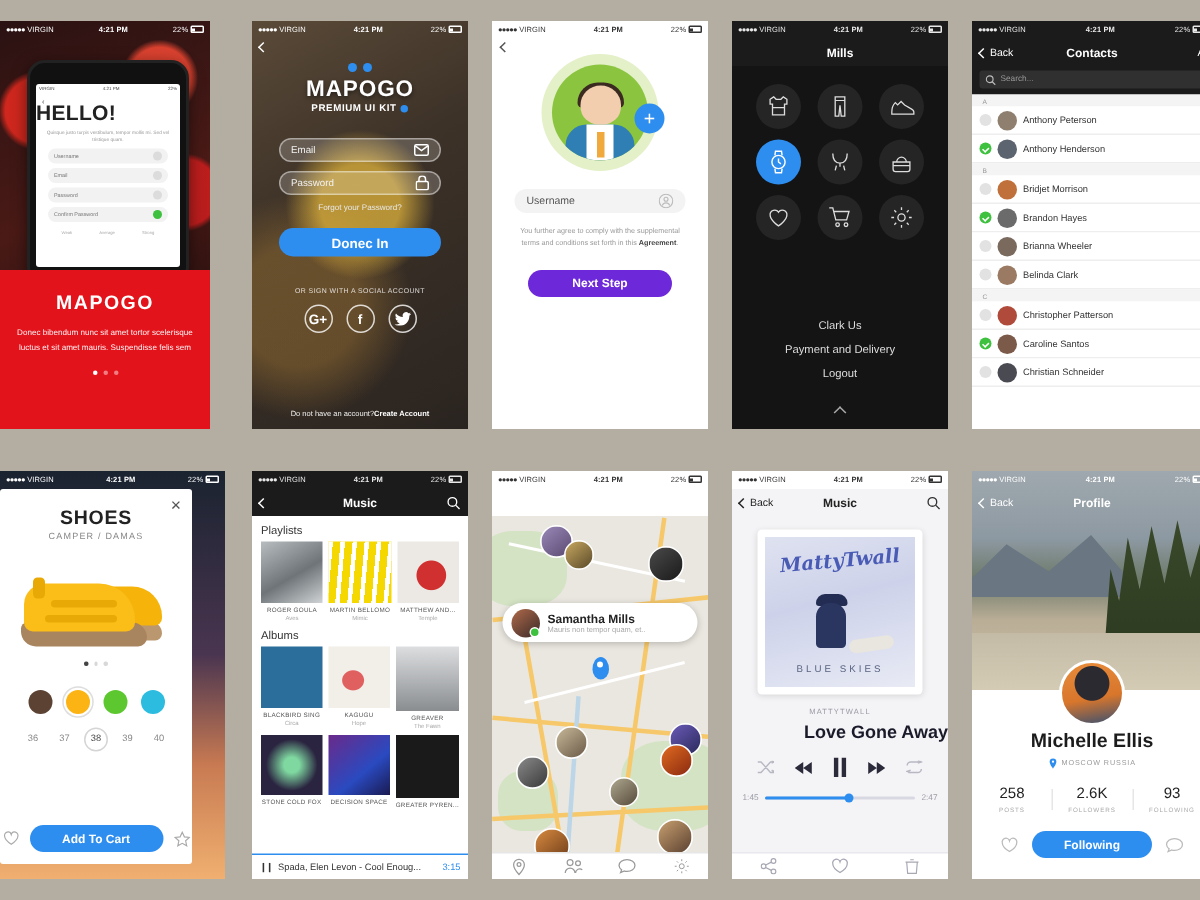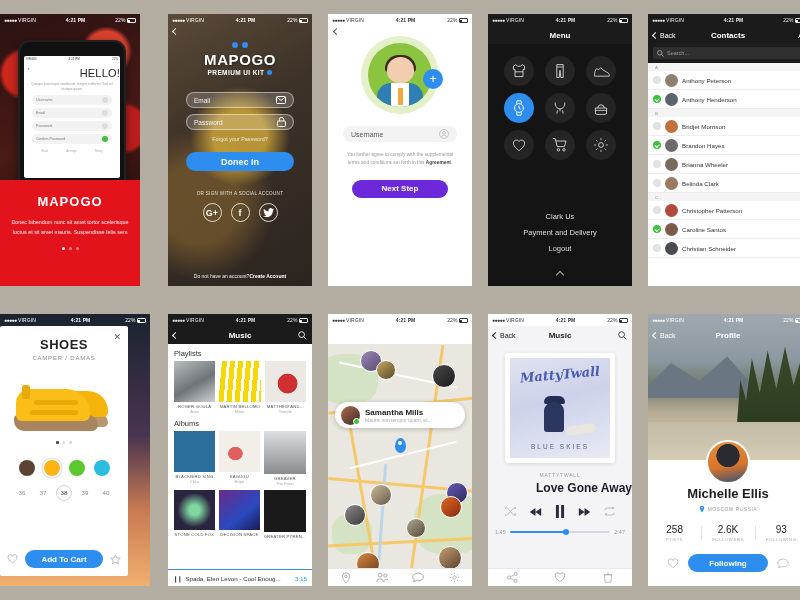--- a/index.html
+++ b/index.html
@@ -37,21 +37,21 @@
       radial-gradient(circle at 18% 22%, rgba(215,40,30,.95) 0 9%, transparent 11%),
       radial-gradient(circle at 76% 14%, rgba(235,70,50,.9) 0 8%, transparent 10%),
       radial-gradient(circle at 88% 42%, rgba(200,30,30,.9) 0 11%, transparent 13%),
       radial-gradient(circle at 60% 60%, rgba(250,160,140,.55) 0 9%, transparent 11%),
       radial-gradient(circle at 30% 68%, rgba(180,25,25,.9) 0 10%, transparent 12%),
       radial-gradient(circle at 95% 70%, rgba(240,90,70,.8) 0 8%, transparent 10%),
       linear-gradient(160deg,#2a1212 0%, #4a1a16 45%, #120a0a 100%); }
   .innerphone { position: absolute; left: 18px; top: 26px; width: 108px; height: 150px; background: #111; border-radius: 12px; border: 2px solid #222; box-shadow: 0 3px 10px rgba(0,0,0,.5); overflow: hidden; }
   .innerphone .screen { position: absolute; left: 4px; top: 14px; right: 4px; bottom: 10px; background: #fff; border-radius: 2px; overflow: hidden; }
   .ip-sbar { height: 6px; display: flex; justify-content: space-between; align-items: center; padding: 0 2px; font-size: 3px; color: #444; }
-  .ip-title { text-align: right; font-size: 11px; font-weight: normal; color: #222; margin-top: 5px; letter-spacing: .2px; }
+  .ip-title { text-align: left; font-size: 14px; font-weight: bold; color: #222; margin-top: 5px; letter-spacing: .2px; }
   .ip-sub { text-align: center; font-size: 3.2px; color: #999; line-height: 1.5; margin: 3px 6px 0; }
   .ip-field { margin: 3px 8px 0; height: 10px; background: #f2f2f2; border-radius: 5px; display: flex; align-items: center; padding: 0 4px; font-size: 3.6px; color: #777; justify-content: space-between; }
   .ip-circ { width: 6px; height: 6px; border-radius: 50%; background: #dcdcdc; }
   .ip-circ.green { background: #3ec13e; }
   .ip-meter { display: flex; justify-content: space-around; margin: 5px 8px 0; }
   .ip-meter div { text-align: center; font-size: 2.8px; color: #aaa; }
   .ip-dot { width: 3px; height: 3px; border-radius: 50%; margin: 0 auto 1px; }
   .ip-back { position: absolute; left: 4px; top: 9px; font-size: 5px; color: #444; }
   .redcard { position: absolute; left: 0; right: 0; bottom: 0; height: 106px; background: #e3131c; color: #fff; text-align: center; padding: 14px 10px 0; }
   .redcard h2 { font-size: 13px; font-weight: bold; letter-spacing: 1px; }
@@ -131,21 +131,21 @@
   .shpager i { width: 2.6px; height: 2.6px; border-radius: 50%; background: #d8d8d8; display: block; }
   .shpager i.on { background: #444; }
   .shcurve { height: 12px; background: #fff; border-radius: 0 0 60px 60px; }
   .swatches { display: flex; gap: 9px; justify-content: center; margin-top: 4px; }
   .sw { width: 16px; height: 16px; border-radius: 50%; }
   .sw.sel { box-shadow: 0 0 0 1.5px #fff, 0 0 0 2.5px #ddd; }
   .sizes { display: flex; gap: 5px; justify-content: center; margin-top: 9px; }
   .sz { width: 16px; height: 16px; border-radius: 50%; display: flex; align-items: center; justify-content: center; font-size: 6.2px; color: #888; }
   .sz.on { border: .8px solid #d5d5d5; color: #444; }
   .shbottom { position: absolute; left: 0; right: 0; bottom: 8px; display: flex; align-items: center; justify-content: center; gap: 7px; }
-  .atc { width: 78px; height: 18px; border-radius: 9px; background: #2e8ef0; color: #fff; display: flex; align-items: center; justify-content: center; font-size: 8px; font-weight: bold; }
+  .atc { width: 89px; height: 18px; border-radius: 9px; background: #2e8ef0; color: #fff; display: flex; align-items: center; justify-content: center; font-size: 8px; font-weight: bold; }
 
   
   .mlhead { font-size: 7.5px; color: #333; font-weight: normal; padding: 5px 6px 3px; }
   .mlgrid { display: grid; grid-template-columns: repeat(3, 1fr); gap: 4px; padding: 0 6px; }
   .tile { width: 100%; aspect-ratio: 1/1; }
   .tlabel { font-size: 4.2px; color: #555; text-align: center; margin-top: 2px; letter-spacing: .2px; white-space: nowrap; overflow: hidden; text-overflow: ellipsis; }
   .tsub { font-size: 4px; color: #aaa; text-align: center; }
   .playerbar { position: absolute; left: 0; right: 0; bottom: 0; height: 17px; background: #fff; border-top: 1.4px solid #2e8ef0; display: flex; align-items: center; padding: 0 5px; gap: 4px; font-size: 6.2px; color: #333; }
   .playerbar .dur { margin-left: auto; color: #2e8ef0; }
 
@@ -360,21 +360,21 @@
 
   <div class="cell">
     <div class="phone">
       <div class="menuscr">
         <div class="sbar dark">
           <span><span class="dots">●●●●●</span> <span>VIRGIN</span></span>
           <span class="mid">4:21 PM</span>
           <span><span>22%</span> <i class="batt"></i></span>
         </div>
         <div class="nav dark">
-            <span>Menu</span>
+            <span>Mills</span>
           </div>
         <div class="mgrid">
           <div class="mcirc">
             <svg width="16" height="16" viewBox="0 0 20 20">
                 <path d="M6 2 3 4v4h2v9h10V8h2V4l-3-2-2 2H8L6 2z" fill="none" stroke="#ddd" stroke-width="1.1"></path>
                 <path d="M5 11h10" stroke="#ddd" stroke-width="1.1"></path>
               </svg>
           </div>
           <div class="mcirc">
             <svg width="16" height="16" viewBox="0 0 20 20">

